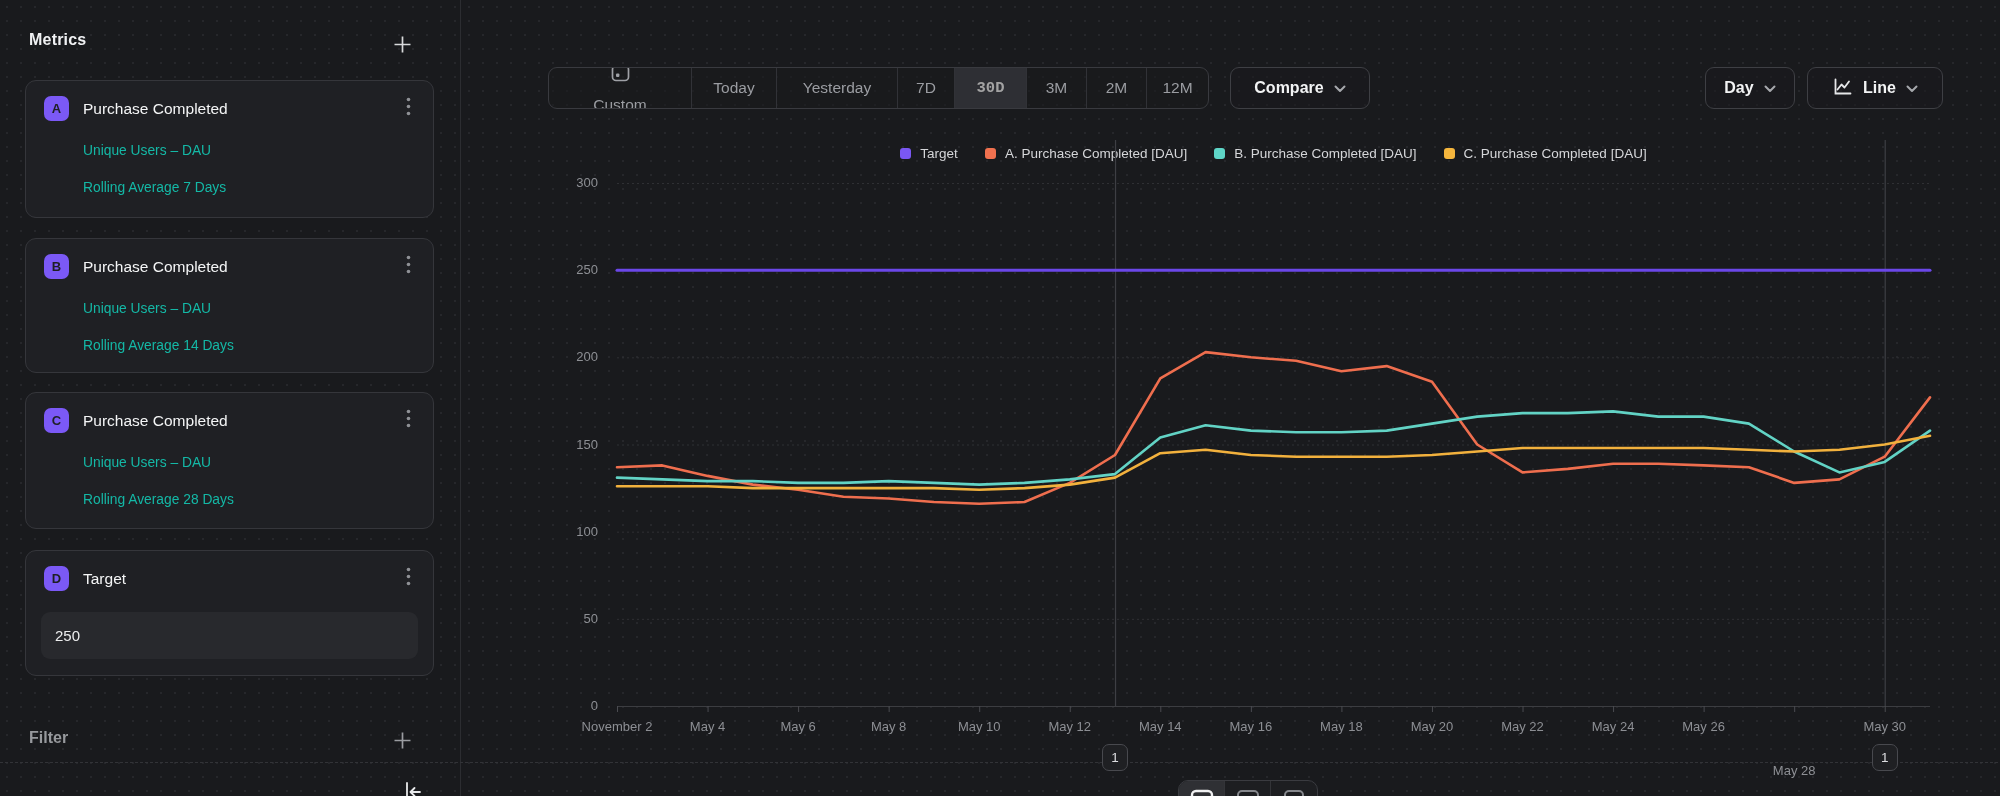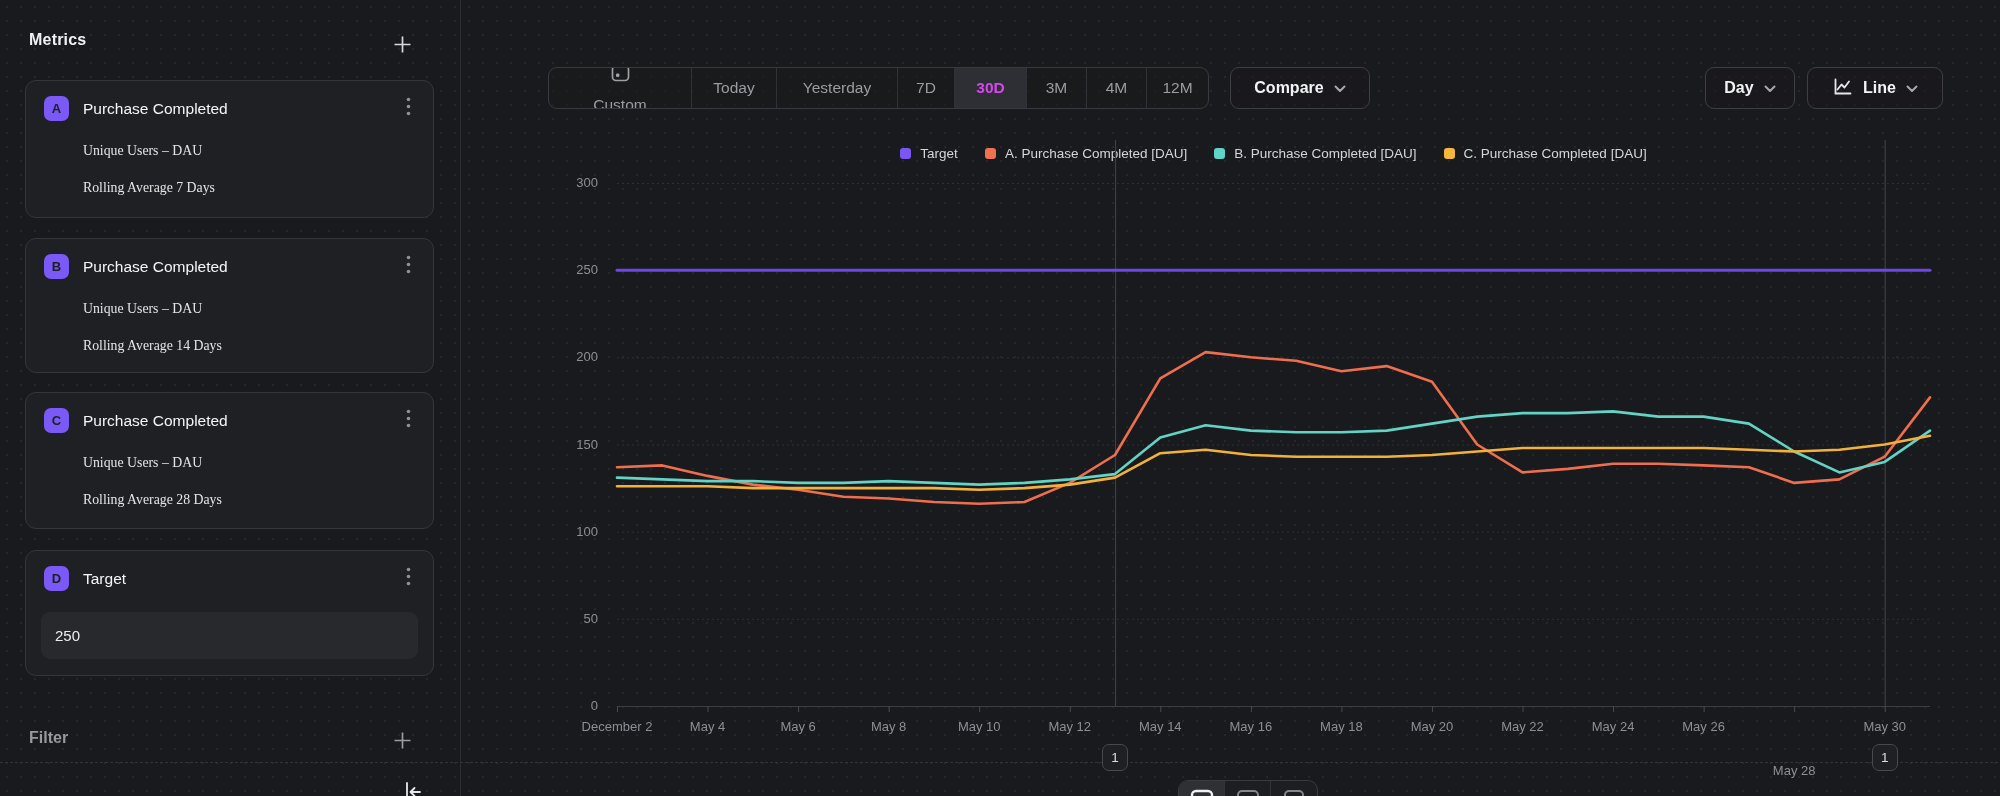--- a/index.html
+++ b/index.html
@@ -29,21 +29,21 @@
   .card-c{ top:392px; height:137px; }
   .card-d{ top:550px; height:126px; }
   .card-head{ position:absolute; left:18px; top:15px; display:flex; align-items:center; }
   .badge{
     width:25px; height:25px; border-radius:7px; background:#7b59f6;
     color:#1e1f23; font-size:13px; font-weight:700;
     display:flex; align-items:center; justify-content:center; flex:0 0 auto;
   }
   .card-title{ margin-left:14px; font-size:15.5px; font-weight:400; color:#f4f5f6; }
   .kebab{ position:absolute; right:14px; top:14px; width:22px; height:26px; display:flex; align-items:center; justify-content:center; cursor:pointer;}
-  .card-sub{ position:absolute; left:57px; font-size:13.8px; color:#e5e5e5;font-family:Liberation Serif, serif; }
+  .card-sub{ position:absolute; left:57px; font-size:13.8px; color:#14b8a6; }
   .sub1{ top:62px; } .sub2{ top:99px; }
   .target-input{
     position:absolute; left:15px; top:61px; width:377px; height:47px;
     background:#28292d; border:none; border-radius:9px; outline:none;
     color:#ecedee; font-size:15px; font-family:"Liberation Sans",sans-serif;
     padding:0 14px;
   }
   .filter-title{ position:absolute; left:29px; top:729px; font-size:16px; font-weight:700; color:#97999d; }
   .v-divider{ position:absolute; left:460px; top:0; width:1px; height:796px; background:#2c2d31; }
   .h-divider{ position:absolute; left:0; top:762px; width:2000px; height:1px;
@@ -56,21 +56,21 @@
     display:flex; align-items:stretch;
     border:1px solid #393a3f; border-radius:9px; overflow:hidden;
     background:rgba(25,26,29,.6);
   }
   .range-seg{
     display:flex; align-items:center; justify-content:center; gap:9px;
     font-size:15.5px; color:#9b9da2; cursor:pointer;
     border-right:1px solid #313237; padding:0 4px;flex-direction:column;
   }
   .range-seg:last-child{ border-right:none; }
-  .range-seg.selected{ background:#2e2f34; color:#d946ef; font-weight:700; }
+  .range-seg.selected{ background:#2e2f34; color:#a3a3a3; font-weight:700;font-family:Liberation Mono, monospace; }
   .rs-custom{ width:143px; } .rs-today{ width:85px; } .rs-yest{ width:121px; }
   .rs-7d{ width:57px; } .rs-30d{ width:72px; } .rs-3m{ width:60px; }
   .rs-6m{ width:60px; } .rs-12m{ width:61px; }
   .tool-btn{
     position:absolute; top:67px; height:42px;
     display:flex; align-items:center; justify-content:center; gap:10px;
     border:1px solid #3e3f44; border-radius:9px; cursor:pointer;
     font-size:16px; font-weight:700; color:#f2f3f4;
     background:rgba(25,26,29,.55);
   }
@@ -240,21 +240,21 @@
     <div class="range-seg rs-7d">
         <span>7D</span>
       </div>
     <div class="range-seg rs-30d selected">
         <span>30D</span>
       </div>
     <div class="range-seg rs-3m">
         <span>3M</span>
       </div>
     <div class="range-seg rs-6m">
-        <span>4M</span>
+        <span>2M</span>
       </div>
     <div class="range-seg rs-12m">
         <span>12M</span>
       </div>
   </div>
 
   <div class="tool-btn btn-compare">
     <span>Compare</span>
     <span class="chev">
       <svg width="12" height="8" viewBox="0 0 12 8">
@@ -340,21 +340,21 @@
   <div id="y-labels">
       <div class="y-label" style="top: 698px;">0</div>
       <div class="y-label" style="top: 610.833px;">50</div>
       <div class="y-label" style="top: 523.667px;">100</div>
       <div class="y-label" style="top: 436.5px;">150</div>
       <div class="y-label" style="top: 349.333px;">200</div>
       <div class="y-label" style="top: 262.167px;">250</div>
       <div class="y-label" style="top: 175px;">300</div>
     </div>
   <div id="x-labels">
-      <div class="x-label" style="left: 572px;">December 2</div>
+      <div class="x-label" style="left: 572px;">November 2</div>
       <div class="x-label" style="left: 662.552px;">May 4</div>
       <div class="x-label" style="left: 753.103px;">May 6</div>
       <div class="x-label" style="left: 843.655px; text-align: center;">May 8</div>
       <div class="x-label" style="left: 934.207px;">May 10</div>
       <div class="x-label" style="left: 1024.76px;">May 12</div>
       <div class="x-label" style="left: 1115.31px;">May 14</div>
       <div class="x-label" style="left: 1205.86px; text-align: center;">May 16</div>
       <div class="x-label" style="left: 1296.41px;">May 18</div>
       <div class="x-label" style="left: 1386.97px;">May 20</div>
       <div class="x-label" style="left: 1477.52px;">May 22</div>

